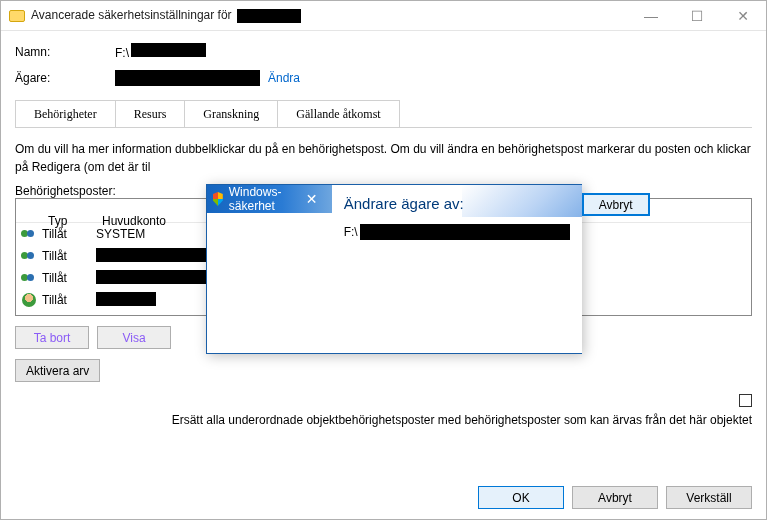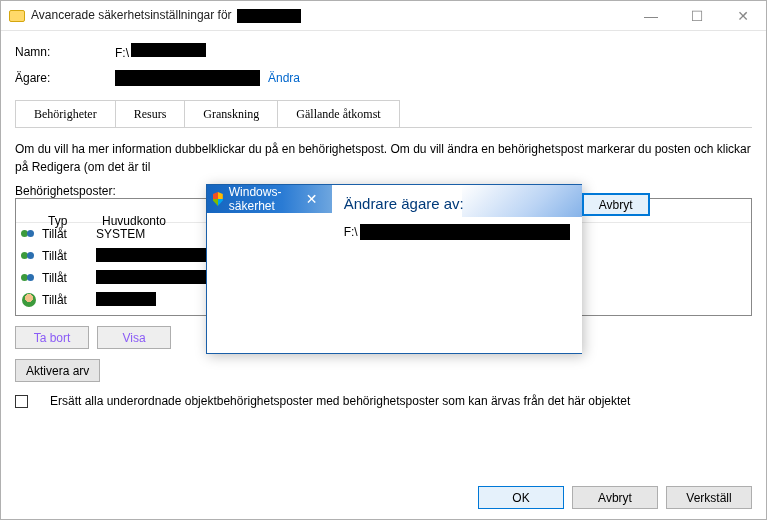--- a/index.html
+++ b/index.html
@@ -116,21 +116,21 @@
   .btn {
     min-width: 74px; height: 23px;
     border: 1px solid #aeaeae;
     background: #e6e6e6;
     font-size: 12px;
     font-family: inherit;
     cursor: pointer;
     padding: 0 10px;
   }
   .btn.disabled { color: #8b5cf6; background:#eee; }
-  .checkbox-row { margin-top: 12px; display:flex; align-items:flex-end; gap:22px; }
+  .checkbox-row { margin-top: 12px; display:flex; align-items:flex-end; gap:6px;flex-direction:column; }
   .checkbox {
     width: 13px; height: 13px; border: 1px solid #333; background:#fff;
   }
   .footer {
     margin-top: auto;
     display: flex; justify-content: flex-end; gap: 8px;
     padding-top: 12px;
   }
   .btn.primary { border: 1px solid #0078d7; background:#e5f1fb; }
   

